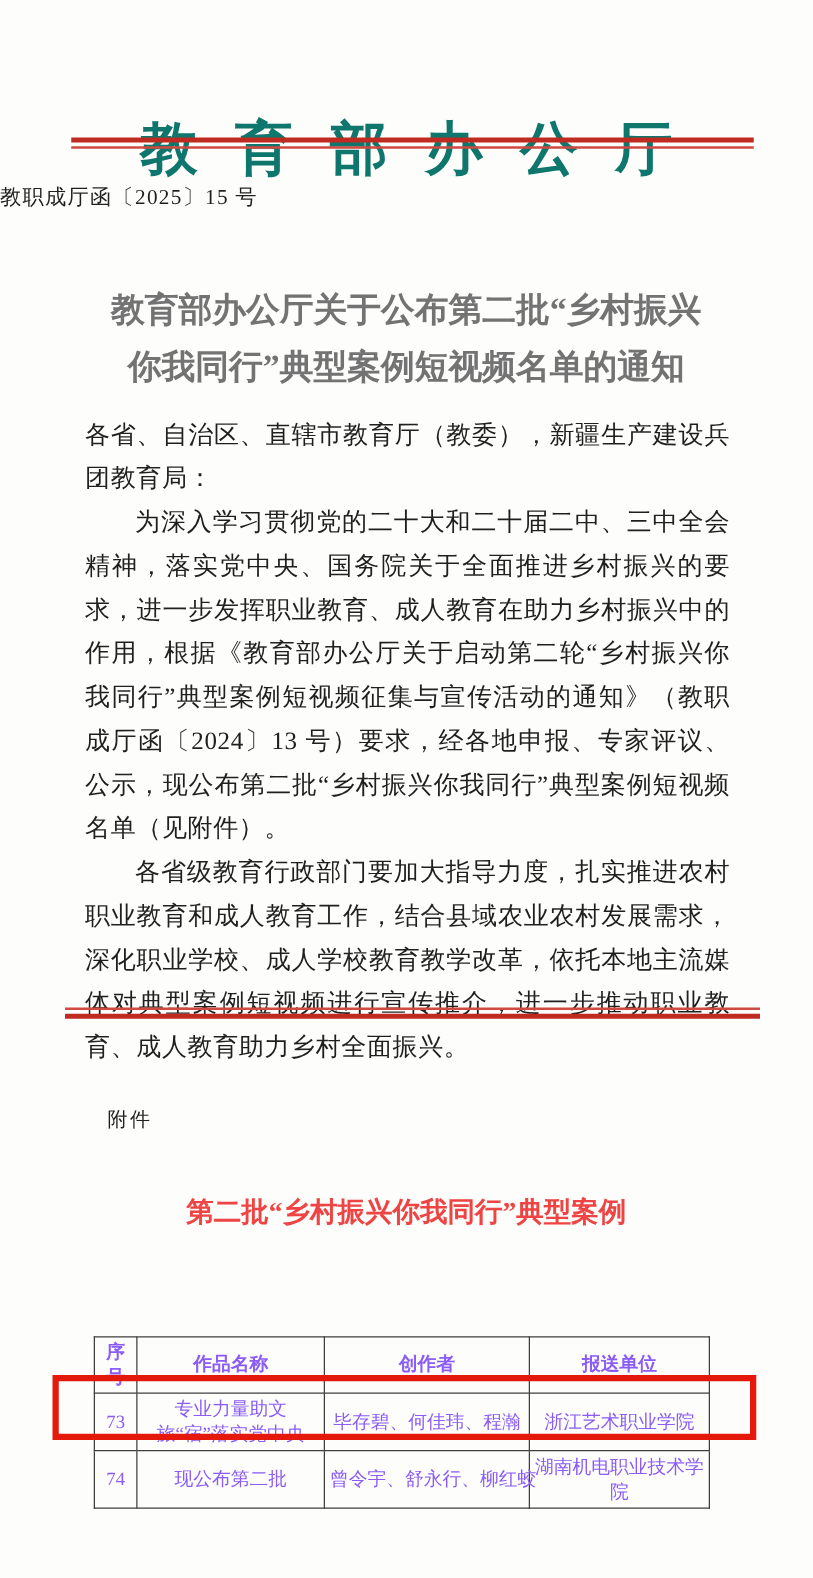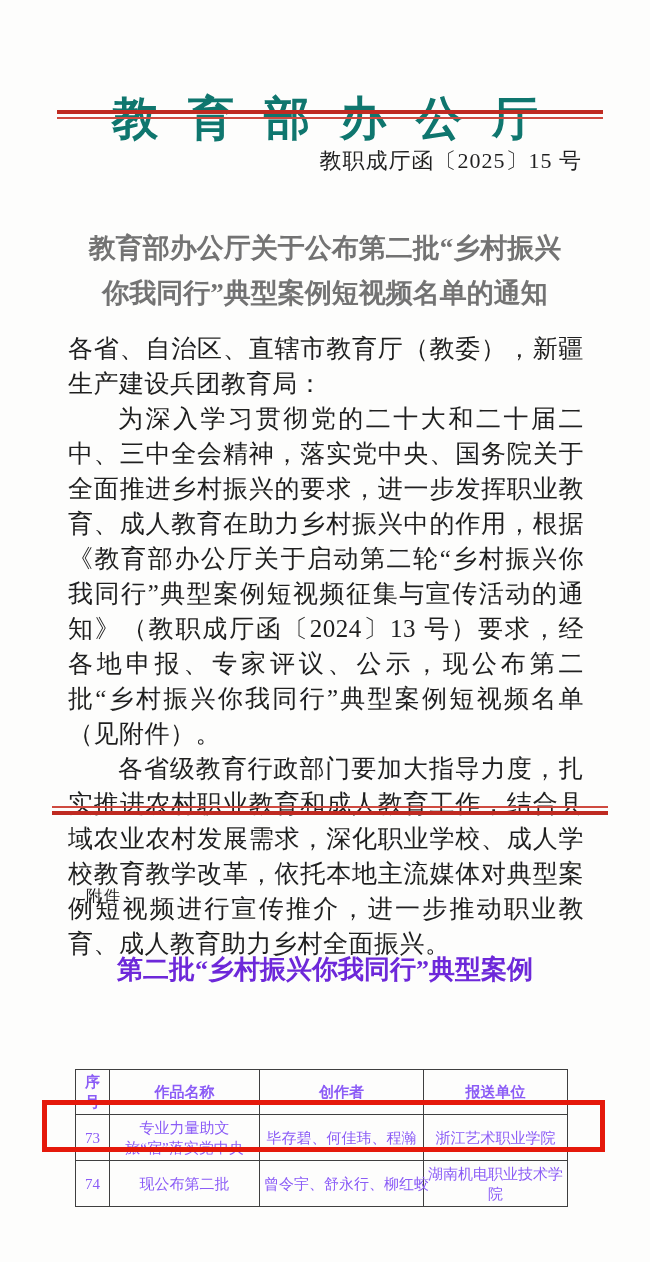--- a/index.html
+++ b/index.html
@@ -31,41 +31,41 @@
     letter-spacing: 30px;
     margin-right: -30px;
   }
   .sep-top { position: absolute; top: 110px; left: 57px; width: 546px; }
   .sep-top .thick { height: 4px; background: #bf2a21; }
   .sep-top .thin  { height: 2px; background: #cf4a40; margin-top: 3px; }
 
   .doc-number {
     position: absolute;
     top: 146px; left: 0; right: 68px;
-    text-align: right;
-    font-size: 22px;
+    text-align: left;
+    font-size: 17px;
     letter-spacing: 1px;
   }
 
   
   .doc-title {
     position: absolute;
     top: 226px; left: 0; right: 0;
     text-align: center;
     font-size: 27px;
     font-weight: bold;
     line-height: 45px;
     color: #737373;
   }
 
   
   .letter {
     position: absolute;
     top: 331px; left: 68px; width: 516px;
-    font-size: 25px;
+    font-size: 20px;
     line-height: 35px;
     text-align: justify;
     letter-spacing: 0.5px;
   }
   .letter p.indent { text-indent: 2em; }
 
   .sep-bottom { position: absolute; top: 806px; left: 52px; width: 556px; }
   .sep-bottom .thin  { height: 2px; background: #cf4a40; }
   .sep-bottom .thick { height: 4px; background: #bf2a21; margin-top: 3px; }
 
@@ -73,24 +73,24 @@
   .attach-label {
     position: absolute;
     top: 886px; left: 86px;
     font-size: 16px;
     letter-spacing: 2px;
   }
   .attach-title {
     position: absolute;
     top: 948px; left: 0; right: 0;
     text-align: center;
-    font-size: 26px;
+    font-size: 22px;
     font-weight: bold;
     line-height: 44px;
-    color: #6d28d9;
+    color: #ef4444;
   }
 
   
   .list-table {
     position: absolute;
     top: 1069px; left: 75px;
     border-collapse: collapse;
     table-layout: fixed;
     width: 492px;
     font-size: 15px;

